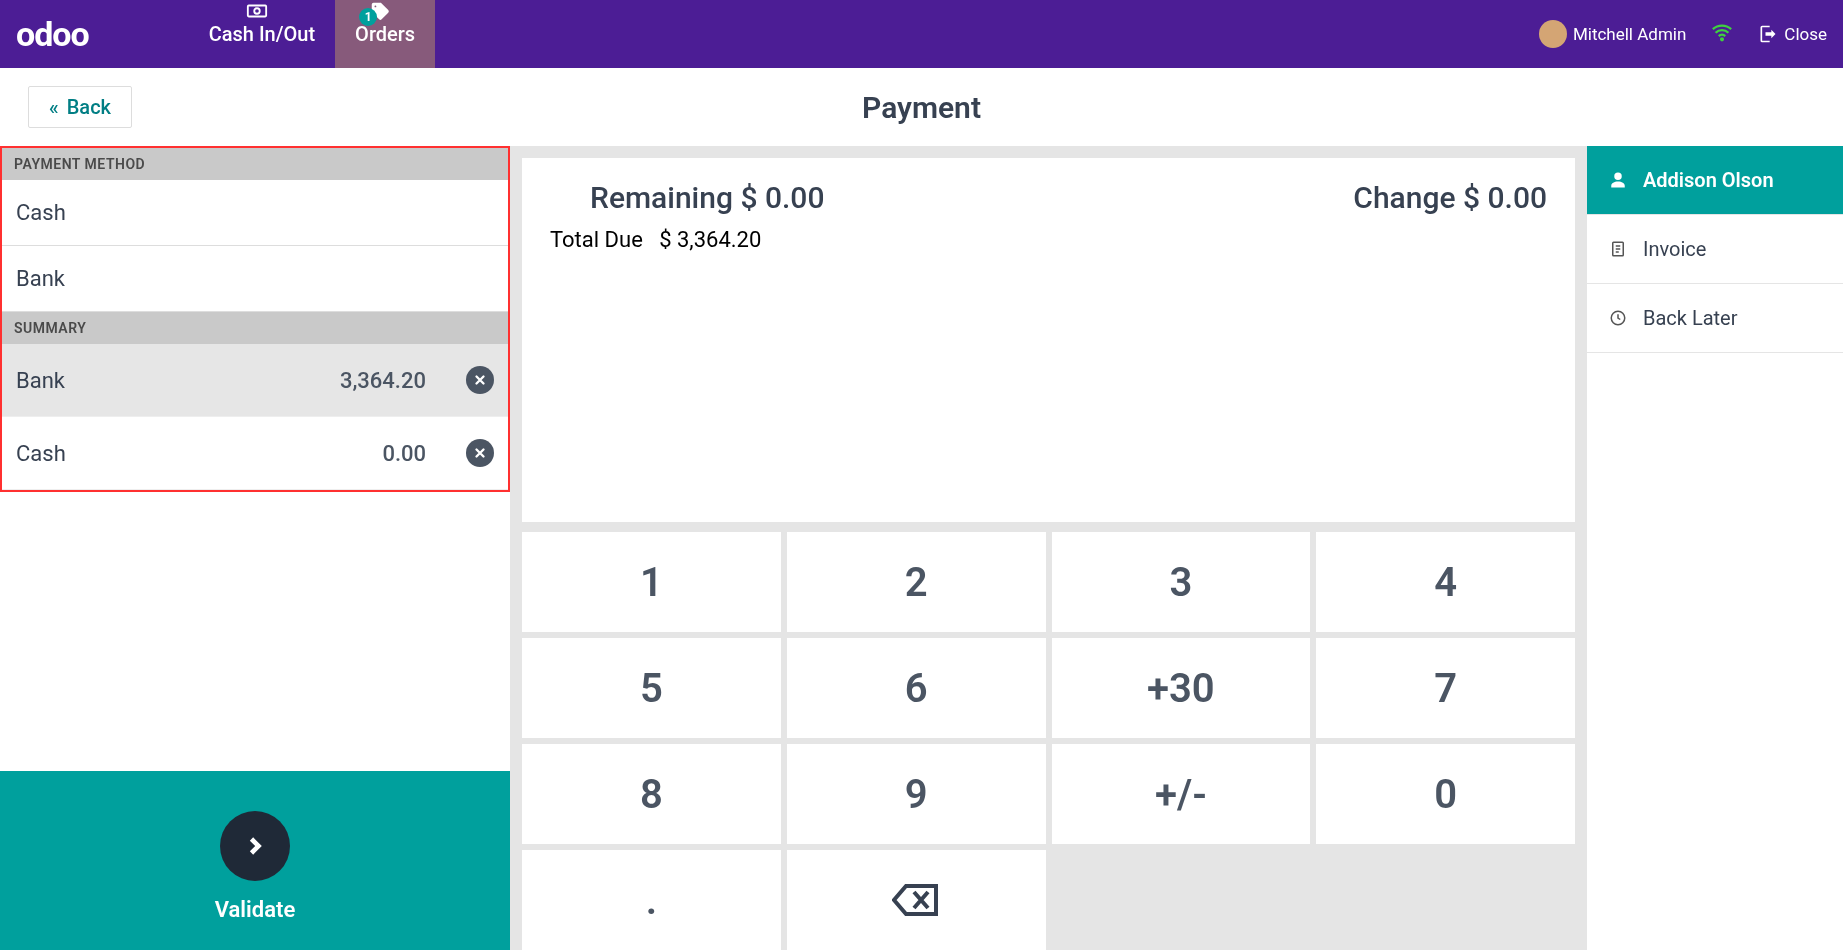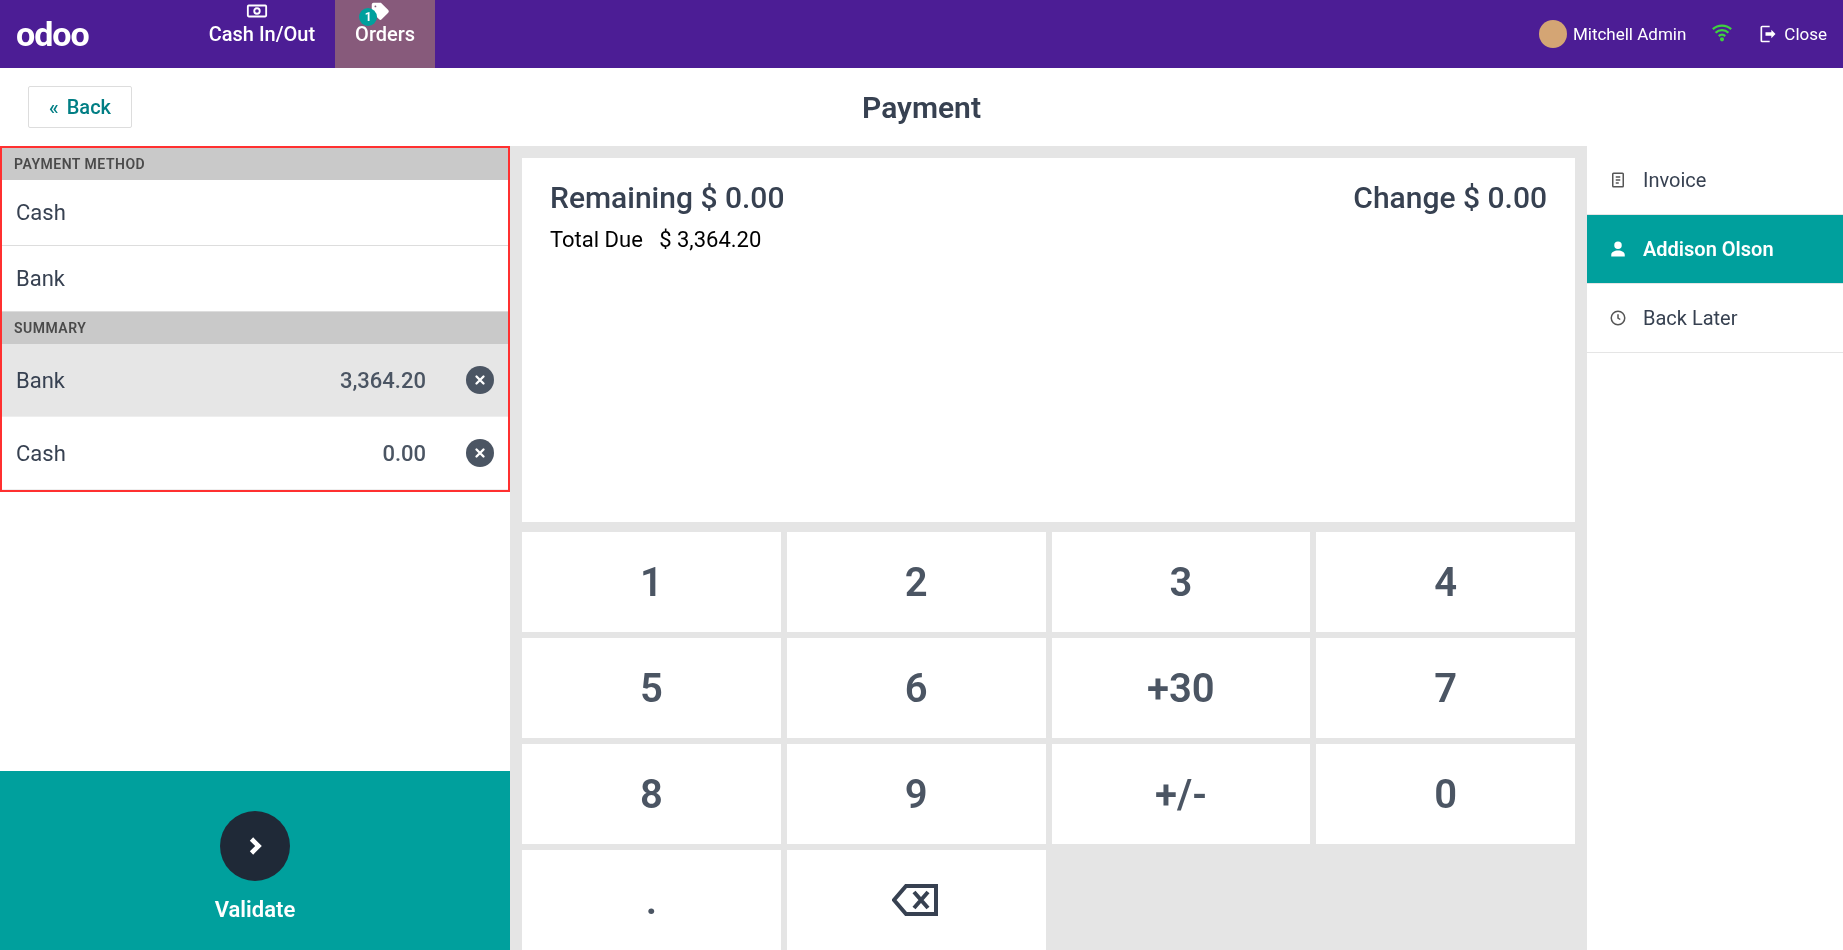--- a/index.html
+++ b/index.html
@@ -208,20 +208,21 @@
       padding: 22px 28px;
       flex: 1 0 auto;
     }
     .info-top {
       display: flex;
       justify-content: space-between;
       font-size: 30px;
       font-weight: 500;
       color: #374151;
       margin-bottom: 12px;
+      margin-left: 40px;
     }
     .info-sub {
       font-size: 22px;
       color: #000000;
     }
     .numpad {
       display: grid;
       grid-template-columns: repeat(4, 1fr);
       gap: 6px;
     }
@@ -384,37 +385,37 @@
       <div class="num-btn">
         <svg width="48" height="40" viewBox="0 0 24 18" fill="none" stroke="#374151" stroke-width="2">
           <path d="M7 2 L22 2 L22 16 L7 16 L1 9 Z"></path>
           <path d="M11 5 L18 13 M18 5 L11 13"></path>
         </svg>
       </div>
     </div>
   </div>
 
   <div class="col-right">
+    <div class="right-item primary">
+      <span class="right-icon">
+        <svg width="18" height="18" viewBox="0 0 24 24" fill="white">
+            <path d="M12 12a5 5 0 1 0 0-10 5 5 0 0 0 0 10zm0 2c-5 0-9 2.5-9 5.5V22h18v-2.5c0-3-4-5.5-9-5.5z"></path>
+          </svg>
+      </span>
+      <span>Addison Olson</span>
+    </div>
     <div class="right-item">
       <span class="right-icon">
         <svg width="18" height="18" viewBox="0 0 24 24" fill="none" stroke="#555" stroke-width="2">
             <rect x="5" y="3" width="14" height="18" rx="1"></rect>
             <path d="M9 8h6M9 12h6M9 16h4"></path>
           </svg>
       </span>
       <span>Invoice</span>
     </div>
-    <div class="right-item primary">
-      <span class="right-icon">
-        <svg width="18" height="18" viewBox="0 0 24 24" fill="white">
-            <path d="M12 12a5 5 0 1 0 0-10 5 5 0 0 0 0 10zm0 2c-5 0-9 2.5-9 5.5V22h18v-2.5c0-3-4-5.5-9-5.5z"></path>
-          </svg>
-      </span>
-      <span>Addison Olson</span>
-    </div>
     <div class="right-item">
       <span class="right-icon">
         <svg width="18" height="18" viewBox="0 0 24 24" fill="none" stroke="#555" stroke-width="2">
             <circle cx="12" cy="12" r="9"></circle>
             <path d="M12 7v5l3 2"></path>
           </svg>
       </span>
       <span>Back Later</span>
     </div>
   </div>

